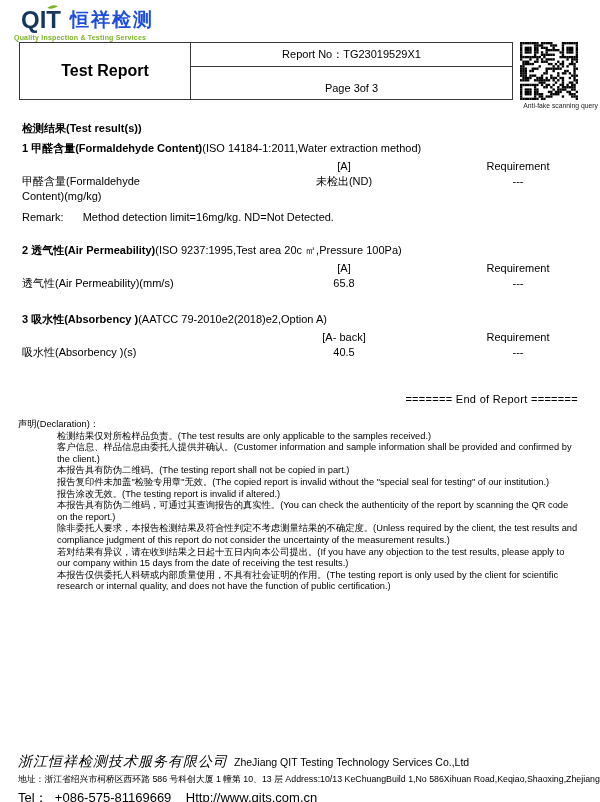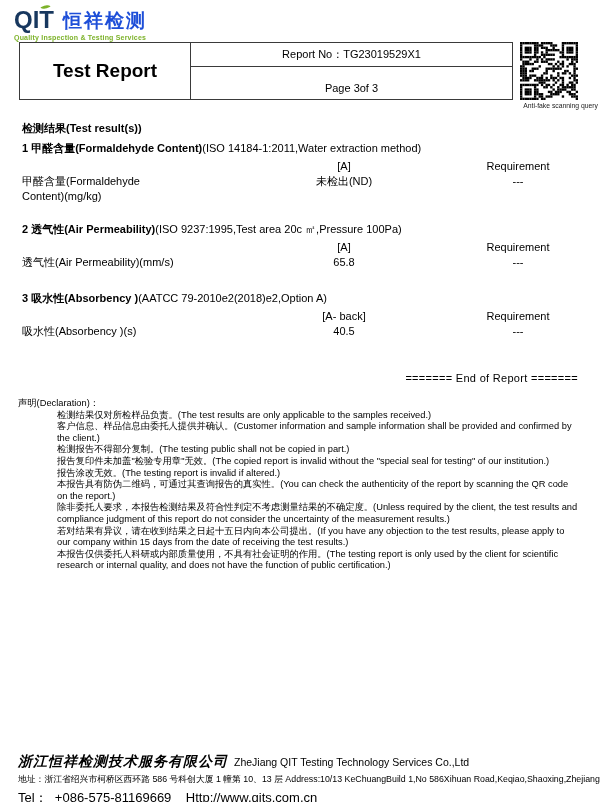--- a/index.html
+++ b/index.html
@@ -5,32 +5,32 @@
   html,body{margin:0;padding:0;}
   body{
     width:600px;height:802px;background:#ffffff;color:#000;
     font-family:"Liberation Sans","DejaVu Sans",sans-serif;
     -webkit-font-smoothing:antialiased;
   }
   .page{position:relative;width:600px;height:802px;overflow:hidden;background:#fff;}
 
   
   .logo{position:absolute;left:14px;top:8px;}
-  .logo-row{display:flex;align-items:flex-end;}
+  .logo-row{display:flex;align-items:center;margin-left:7px;}
   .logo-qit{position:relative;font-size:24px;font-weight:bold;color:#17375e;letter-spacing:0px;line-height:24px;}
   .leaf{position:absolute;left:27px;top:-3px;width:9px;height:4px;background:#7cb229;
         border-radius:0 90% 0 90%;transform:rotate(-28deg);}
   .logo-cn{font-size:19px;font-weight:bold;color:#1d4ed8;margin-left:9px;line-height:22px;letter-spacing:2px;}
   .logo-tagline{font-size:7px;font-weight:bold;color:#7cb229;margin-top:2px;letter-spacing:0.2px;}
 
   
   .header-table{position:absolute;left:19px;top:42px;width:494px;height:58px;
     border:1.5px solid #3a3a3a;box-sizing:border-box;display:flex;}
   .ht-left{width:170px;border-right:1.2px solid #3a3a3a;display:flex;align-items:center;justify-content:center;}
-  .ht-title{font-size:19px;font-weight:bold;}
+  .ht-title{font-size:16px;font-weight:bold;}
   .ht-right{flex:1;display:flex;flex-direction:column;gap:9px;}
   .ht-row{flex:1;display:flex;align-items:center;justify-content:center;font-size:11px;}
   .ht-row1{border-bottom:1.2px solid #3a3a3a;}
 
   
   .qr{position:absolute;left:520px;top:42px;width:58px;height:58px;}
   .qr-caption{position:absolute;left:476px;top:102px;width:122px;text-align:right;font-size:6.8px;color:#222;}
 
   
   .main{position:absolute;left:22px;top:121px;width:556px;font-size:11px;line-height:15px;}
@@ -51,21 +51,21 @@
 
   
   .decl{margin-top:12px;font-size:9.3px;line-height:11.6px;}
   .decl-label{margin-left:-4px;}
   .decl-items{padding-left:35px;}
   .decl-item{margin:0;}
 
   
   .footer{position:absolute;left:18px;top:752px;width:578px;}
   .company{display:flex;align-items:flex-end;}
-  .company-cn{font-family:"DejaVu Serif","Liberation Serif",serif;font-style:italic;font-weight:bold;
+  .company-cn{font-family:"DejaVu Serif","Liberation Serif",serif;font-style:italic;font-weight:normal;
               font-size:14px;letter-spacing:1px;line-height:18px;}
   .company-en{font-size:10.5px;margin-left:6px;line-height:15px;font-weight:500;}
   .addr{margin-top:4px;font-size:8.8px;white-space:nowrap;}
   .tel{margin-top:3px;font-size:13px;white-space:pre;}
 </style>
 </head>
 <body>
 
 <div class="page">
 
@@ -434,20 +434,24 @@
     </div>
     <div class="cols">
       <span class="c2">[A]</span>
       <span class="c3">Requirement</span>
     </div>
     <div class="rrow">
       <span class="c1 narrow">甲醛含量(Formaldehyde Content)(mg/kg)</span>
       <span class="c2">未检出(ND)</span>
       <span class="c3">---</span>
     </div>
+    <div class="remark">
+      <span class="remark-label">Remark:</span>
+      <span class="remark-text">Method detection limit=16mg/kg. ND=Not Detected.</span>
+    </div>
 
     <div class="sec-title mt18">
       <span class="bold">2 透气性(Air Permeability)</span><span>(ISO 9237:1995,Test area 20c ㎡,Pressure 100Pa)</span>
     </div>
     <div class="cols">
       <span class="c2">[A]</span>
       <span class="c3">Requirement</span>
     </div>
     <div class="rrow">
       <span class="c1">透气性(Air Permeability)(mm/s)</span>
@@ -468,21 +472,21 @@
       <span class="c3">---</span>
     </div>
 
     <div class="end-marker">======= End of Report =======</div>
 
     <div class="decl">
       <div class="decl-label">声明(Declaration)：</div>
       <div class="decl-items" id="decl-items">
           <div class="decl-item">检测结果仅对所检样品负责。(The test results are only applicable to the samples received.)</div>
           <div class="decl-item">客户信息、样品信息由委托人提供并确认。(Customer information and sample information shall be provided and confirmed by the client.)</div>
-          <div class="decl-item">检测报告不得部分复制。(The testing public shall not be copied in part.)</div>
+          <div class="decl-item">本报告具有防伪二维码。(The testing report shall not be copied in part.)</div>
           <div class="decl-item">报告复印件未加盖"检验专用章"无效。(The copied report is invalid without the "special seal for testing" of our institution.)</div>
           <div class="decl-item">报告涂改无效。(The testing report is invalid if altered.)</div>
           <div class="decl-item">本报告具有防伪二维码，可通过其查询报告的真实性。(You can check the authenticity of the report by scanning the QR code on the report.)</div>
           <div class="decl-item">除非委托人要求，本报告检测结果及符合性判定不考虑测量结果的不确定度。(Unless required by the client, the test results and compliance judgment of this report do not consider the uncertainty of the measurement results.)</div>
           <div class="decl-item">若对结果有异议，请在收到结果之日起十五日内向本公司提出。(If you have any objection to the test results, please apply to our company within 15 days from the date of receiving the test results.)</div>
           <div class="decl-item">本报告仅供委托人科研或内部质量使用，不具有社会证明的作用。(The testing report is only used by the client for scientific research or internal quality, and does not have the function of public certification.)</div>
         </div>
     </div>
   </div>
 

